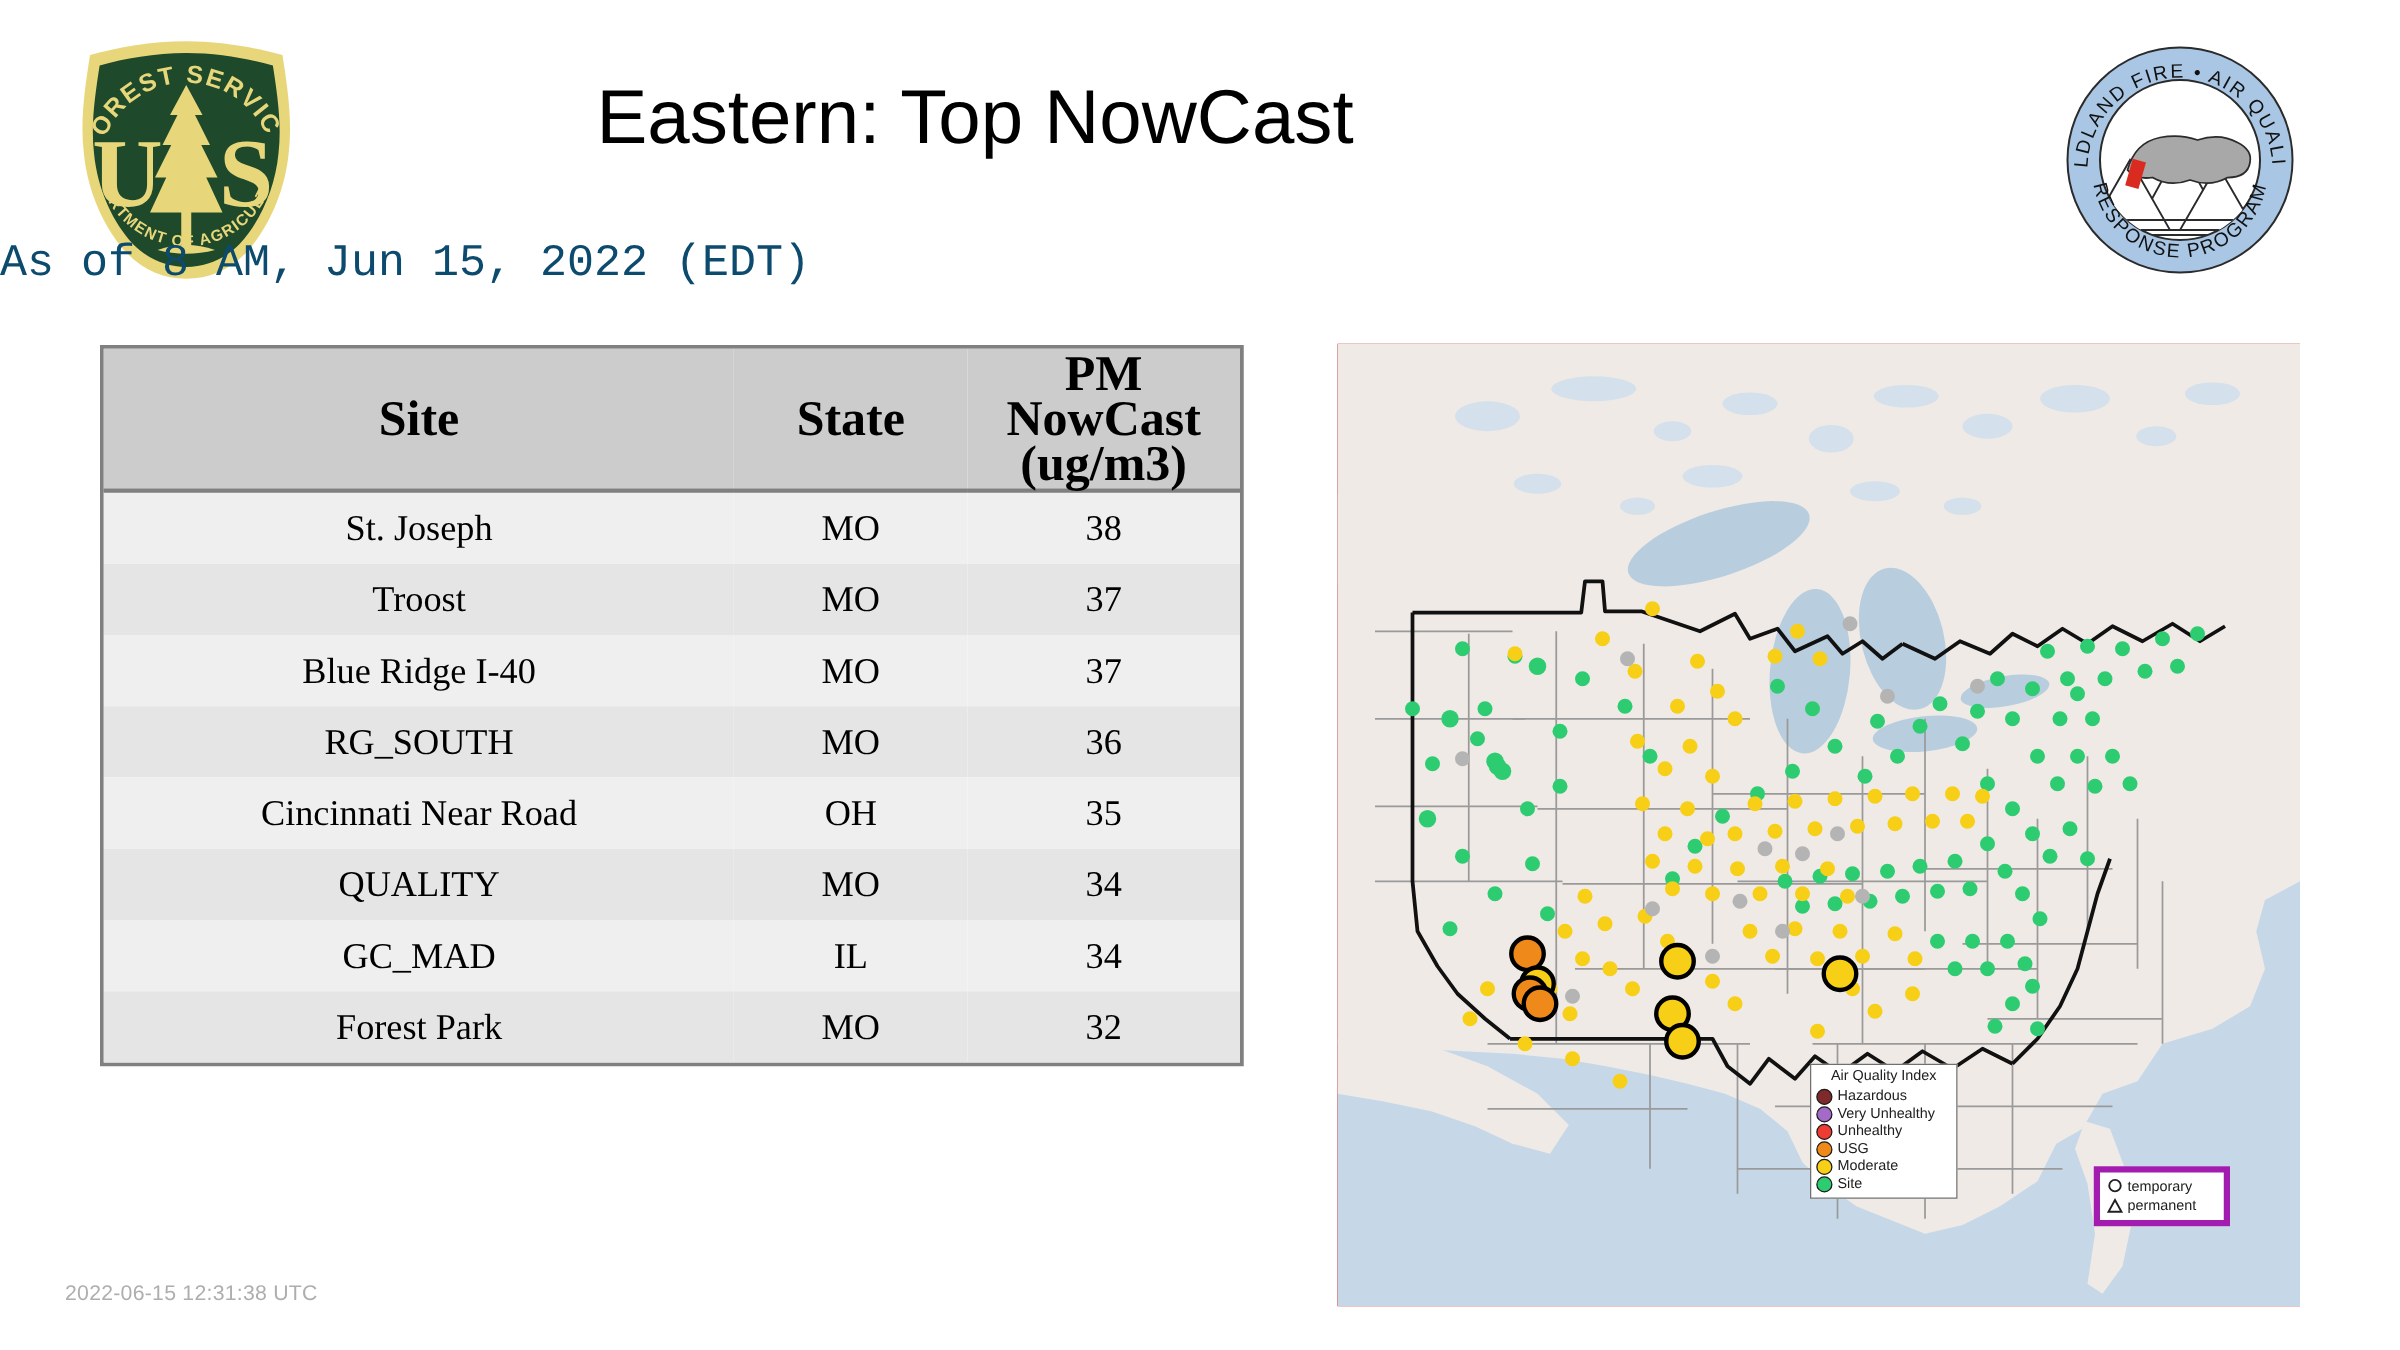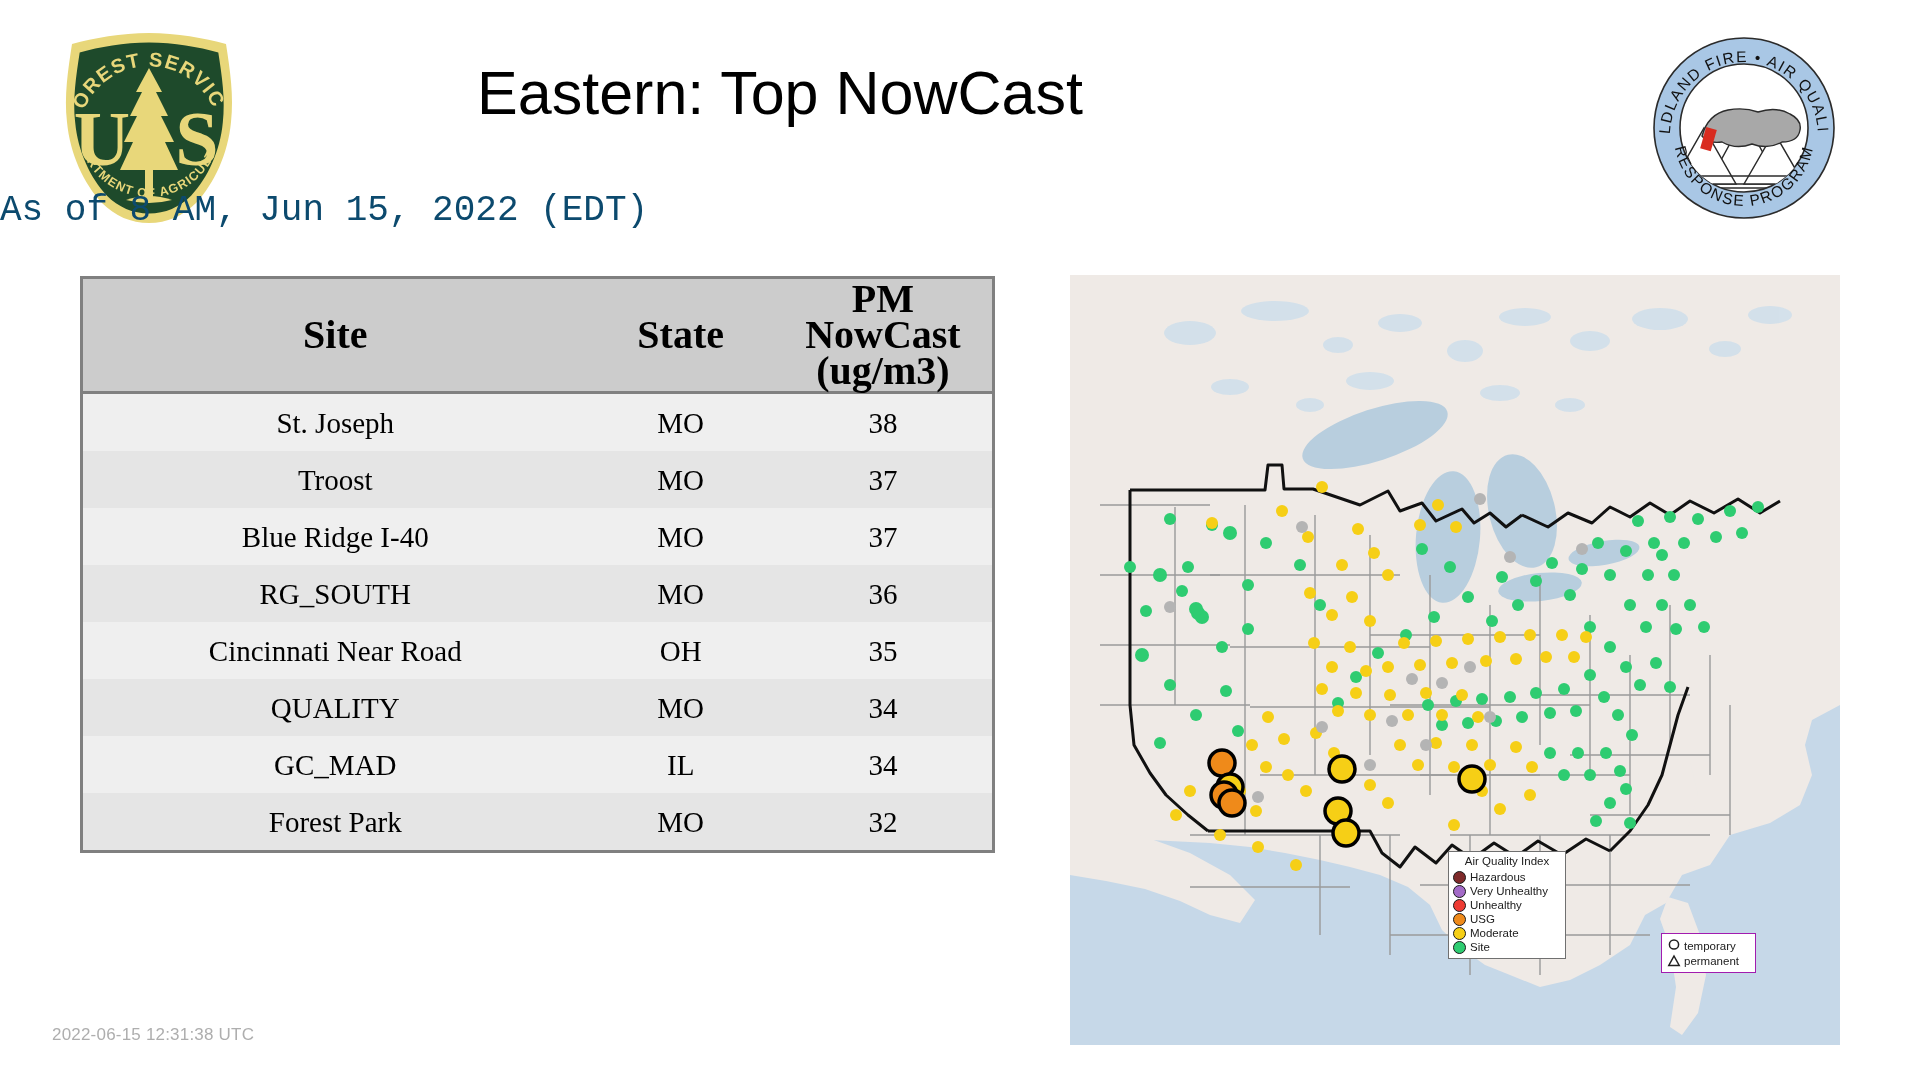--- a/index.html
+++ b/index.html
@@ -172,25 +172,25 @@
   }
   #aqi-legend .leg-lbl {
     font-size: 11.5px;
     color: #202020;
     line-height: 13px;
     white-space: nowrap;
   }
 
   #site-legend {
     position: absolute;
-    left: 591px;
+    left: 605px;
     top: 658px;
-    width: 95px;
+    width: 109px;
     background: #ffffff;
-    border: 1px solid #a21caf;
+    border: 5px solid #a21caf;
     padding: 4px 4px 4px 5px;
     box-sizing: border-box;
     font-family: "Liberation Sans", sans-serif;
   }
   #site-legend .sl-row {
     display: flex;
     align-items: center;
     height: 15px;
   }
   #site-legend .sl-glyph {

